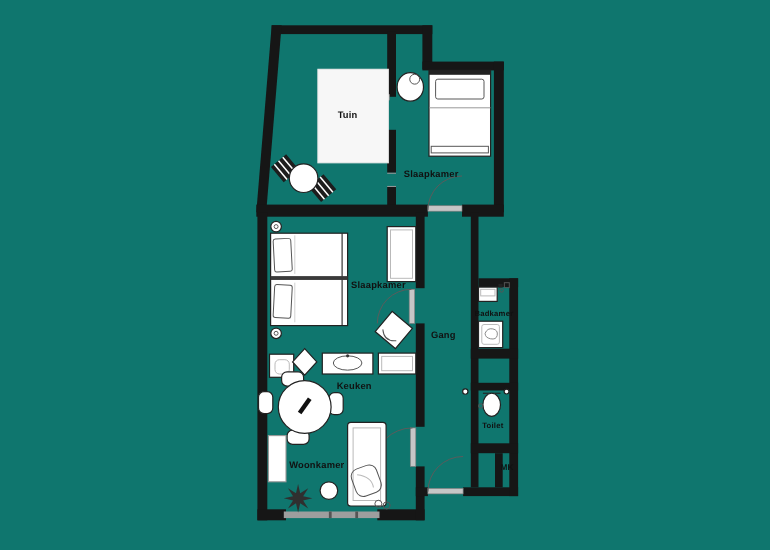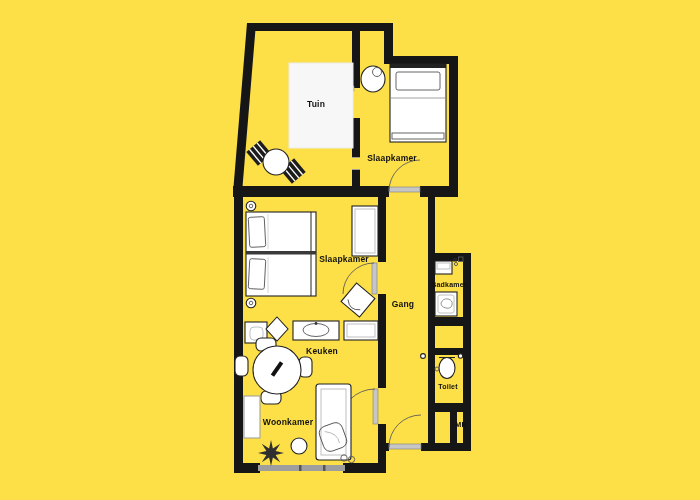--- a/index.html
+++ b/index.html
@@ -1,16 +1,16 @@
 <!DOCTYPE html>
 <html><head>
 <meta charset="utf-8">
 <style>
   html,body{margin:0;padding:0;background:#ffffff;}
-  .stage{position:relative;width:700px;height:500px;background:#fde047;overflow:hidden;
+  .stage{position:relative;width:700px;height:500px;background:#0f766e;overflow:hidden;
          font-family:"Liberation Sans",sans-serif;}
   svg{position:absolute;left:0;top:0;}
   .wall{fill:#161616;stroke:none;}
   .furn{fill:#ffffff;stroke:#222222;stroke-width:1.1;}
   .furn-thin{fill:none;stroke:#b9b9b9;stroke-width:0.9;}
   .furn-mid{fill:none;stroke:#555555;stroke-width:0.9;}
   .leaf{fill:#c6c6c6;stroke:#7d7d7d;stroke-width:0.6;}
   .arc{fill:none;stroke:#5b5b5b;stroke-width:0.9;}
   .window{fill:#9e9e9e;}
   .tick{fill:#555555;}

